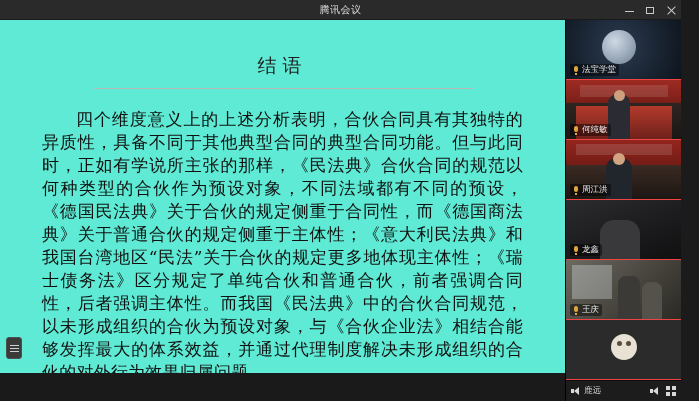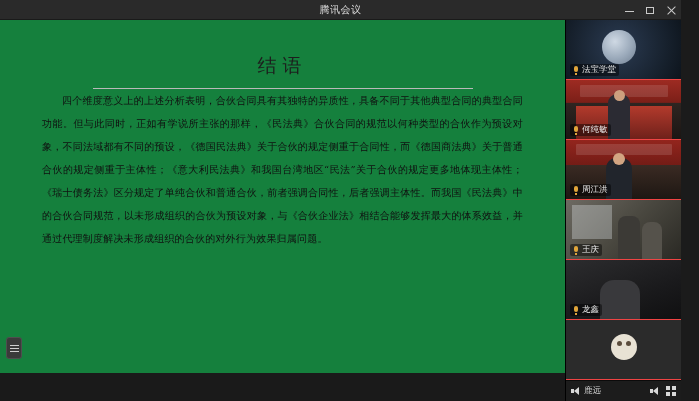--- a/index.html
+++ b/index.html
@@ -75,42 +75,42 @@
   .share-area {
     position: relative;
     flex: 1 1 auto;
     background: #1a1a1a;
     overflow: hidden;
   }
   .slide {
     position: absolute;
     left: 0; right: 0; top: 0;
     bottom: 28px;
-    background: #15803d;
+    background: #5eead4;
     overflow: hidden;
   }
   .slide-title {
     text-align: center;
     font-family: "DejaVu Serif", serif;
     font-size: 19px;
     color: #1d1d1d;
     letter-spacing: 6px;
     margin-top: 33px;
     font-weight: normal;
   }
   .slide-rule {
     width: 380px;
     height: 1px;
     background: #b9b9b9;
     margin: 9px auto 0 auto;
   }
   .slide-body {
-    margin: 0 42px 0 42px;
+    margin: 19px 42px 0 42px;
     font-family: "DejaVu Serif", serif;
-    font-size: 10px;
+    font-size: 17px;
     line-height: 23px;
     color: #101010;
     text-align: justify;
     text-indent: 2em;
     letter-spacing: .2px;
   }
 
   
   .rec-badge {
     position: absolute;
@@ -521,38 +521,38 @@
             <div class="person"></div>
             <div class="head"></div>
         </div>
         <div class="name">
           <div class="mic"></div>
           <div class="txt">周江洪</div>
         </div>
       </div>
 
       <div class="tile">
-        <div class="art-office">
-          <div class="win"></div>
-            <div class="p1"></div>
-            <div class="p2"></div>
-        </div>
-        <div class="name">
-          <div class="mic"></div>
-          <div class="txt">王庆</div>
-        </div>
-      </div>
-
-      <div class="tile">
         <div class="art-dark">
             <div class="p"></div>
           </div>
         <div class="name">
           <div class="mic"></div>
           <div class="txt">龙鑫</div>
+        </div>
+      </div>
+
+      <div class="tile">
+        <div class="art-office">
+          <div class="win"></div>
+            <div class="p1"></div>
+            <div class="p2"></div>
+        </div>
+        <div class="name">
+          <div class="mic"></div>
+          <div class="txt">王庆</div>
         </div>
       </div>
 
       <div class="tile">
         <div class="art-avatar">
             <div class="bubble"></div>
           </div>
       </div>
 
       <div class="rail-footer">

